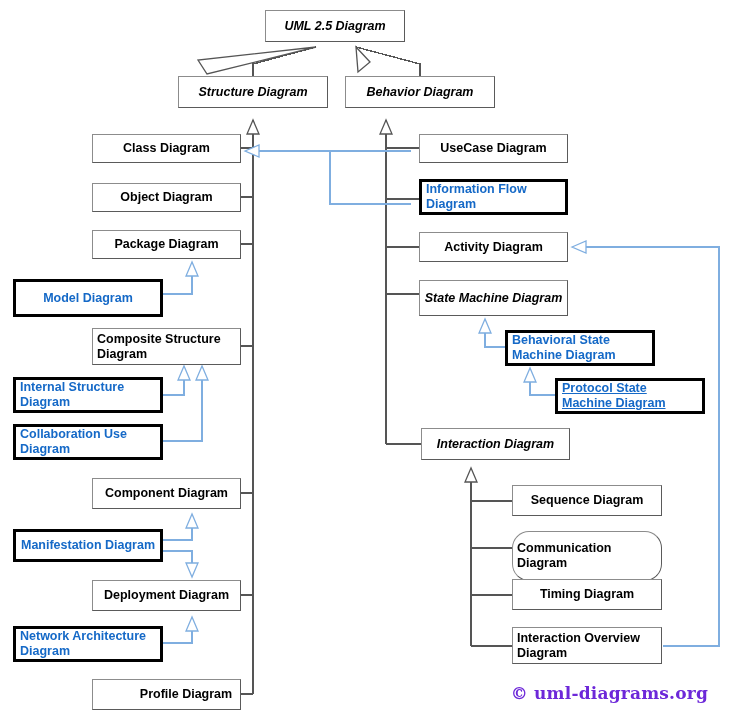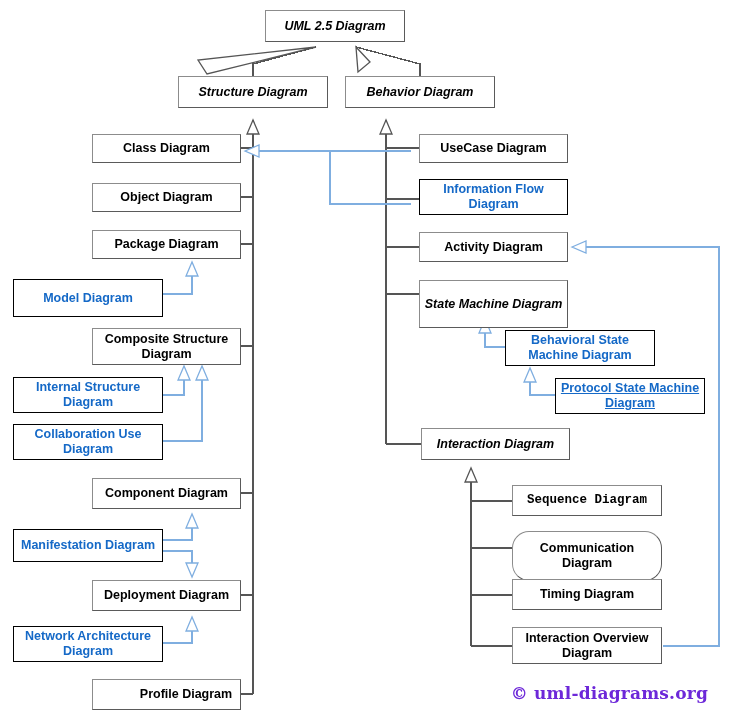--- a/index.html
+++ b/index.html
@@ -12,41 +12,41 @@
   #stage{position:relative;width:730px;height:717px;}
 
   
   #wires{position:absolute;left:0;top:0;width:730px;height:717px;}
 
   
   .node{
     position:absolute;
     box-sizing:border-box;
     display:flex;align-items:center;justify-content:center;
-    text-align:center;
+    text-align:left;
     font-size:12.5px;
     font-weight:bold;
     line-height:1.18;
     background:#ffffff;
     z-index:3;
   }
   .node .lbl{display:block;padding:0 4px;}
 
   
   .n-black{
     border:1px solid #7a7a7a;
     border-top-color:#8c8c8c;
     border-left-color:#8c8c8c;
     border-right-color:#5a5a5a;
     border-bottom-color:#5a5a5a;
     color:#000000;
   }
   
   .n-blue{
-    border:1px solid #000000;
+    border:3px solid #000000;
     color:#1569C7;
   }
   .italic .lbl{font-style:italic;}
 
   
   #copyright{
     position:absolute;
     right:22px;bottom:14px;
     font-family:"DejaVu Serif","Liberation Serif",serif;
     font-size:17px;
@@ -179,33 +179,33 @@
 
   <div class="node n-black" style="left:419px;top:134px;width:149px;height:29px;">
     <span class="lbl">UseCase Diagram</span>
   </div>
   <div class="node n-blue" style="left:419px;top:179px;width:149px;height:36px;">
     <span class="lbl">Information Flow Diagram</span>
   </div>
   <div class="node n-black" style="left:419px;top:232px;width:149px;height:30px;">
     <span class="lbl">Activity Diagram</span>
   </div>
-  <div class="node n-black italic" style="left:419px;top:280px;width:149px;height:48px;">
+  <div class="node n-black italic" style="left:419px;top:280px;width:149px;height:36px;">
     <span class="lbl">State Machine Diagram</span>
   </div>
   <div class="node n-blue" style="left:505px;top:330px;width:150px;height:36px;">
     <span class="lbl">Behavioral State Machine Diagram</span>
   </div>
   <div class="node n-blue" style="left:555px;top:378px;width:150px;height:36px;text-decoration:underline;">
     <span class="lbl">Protocol State Machine Diagram</span>
   </div>
   <div class="node n-black italic" style="left:421px;top:428px;width:149px;height:32px;">
     <span class="lbl">Interaction Diagram</span>
   </div>
-  <div class="node n-black" style="left:512px;top:485px;width:150px;height:31px;font-family:Liberation Mono, monospace;">
+  <div class="node n-black" style="left:512px;top:485px;width:150px;height:31px;">
     <span class="lbl">Sequence Diagram</span>
   </div>
   <div class="node n-black" style="left:512px;top:531px;width:150px;height:50px;border-radius:17px;">
     <span class="lbl">Communication Diagram</span>
   </div>
   <div class="node n-black" style="left:512px;top:579px;width:150px;height:31px;">
     <span class="lbl">Timing Diagram</span>
   </div>
   <div class="node n-black" style="left:512px;top:627px;width:150px;height:37px;">
     <span class="lbl">Interaction Overview Diagram</span>

